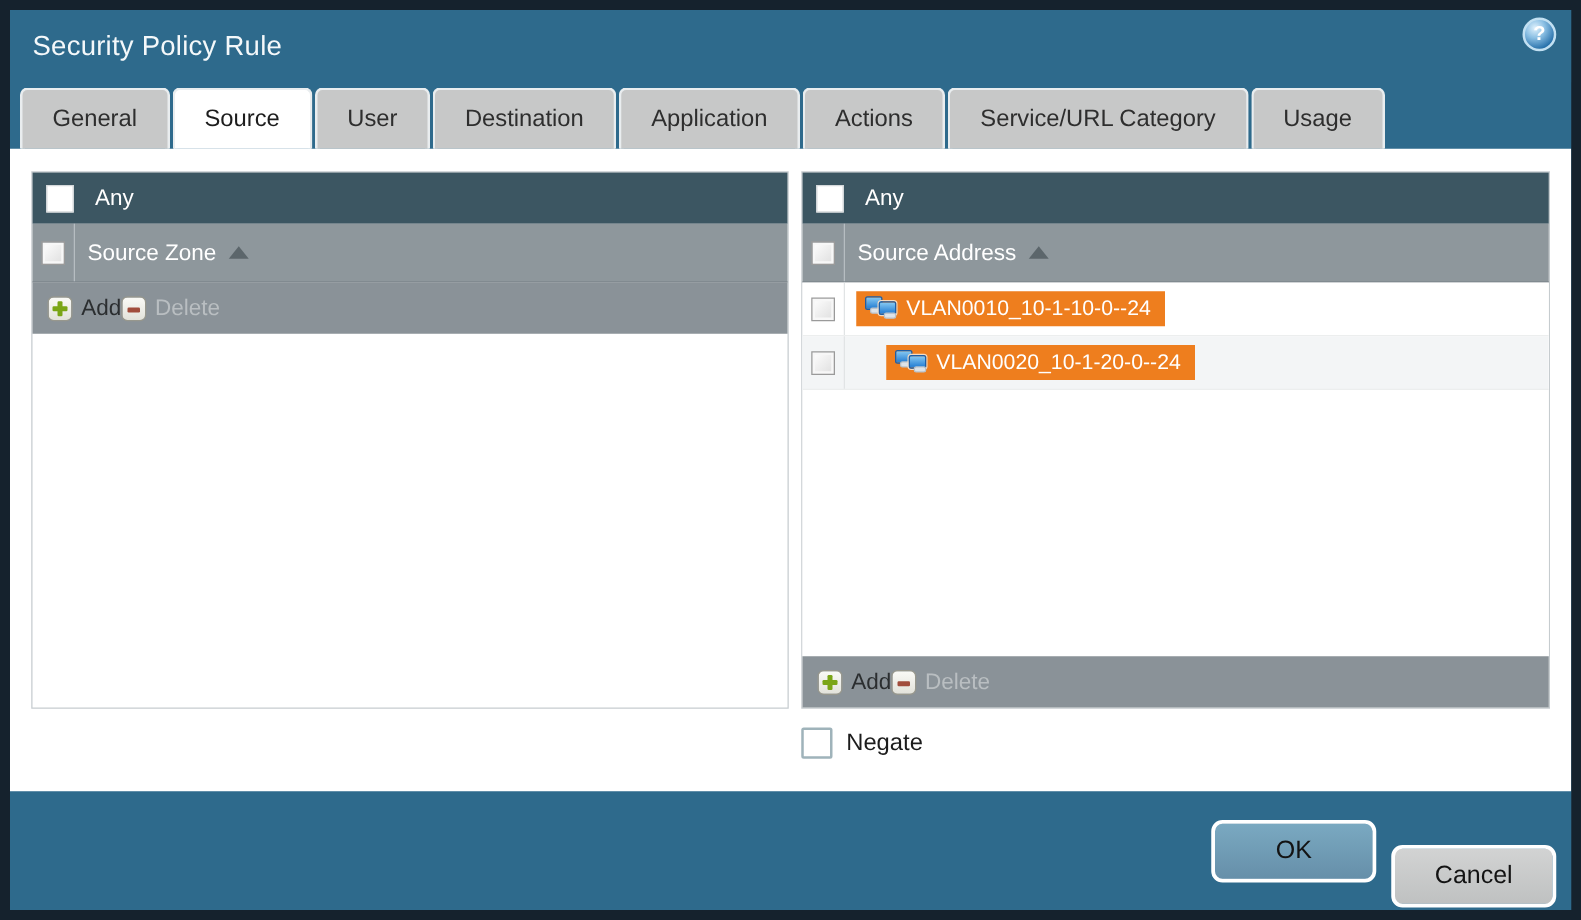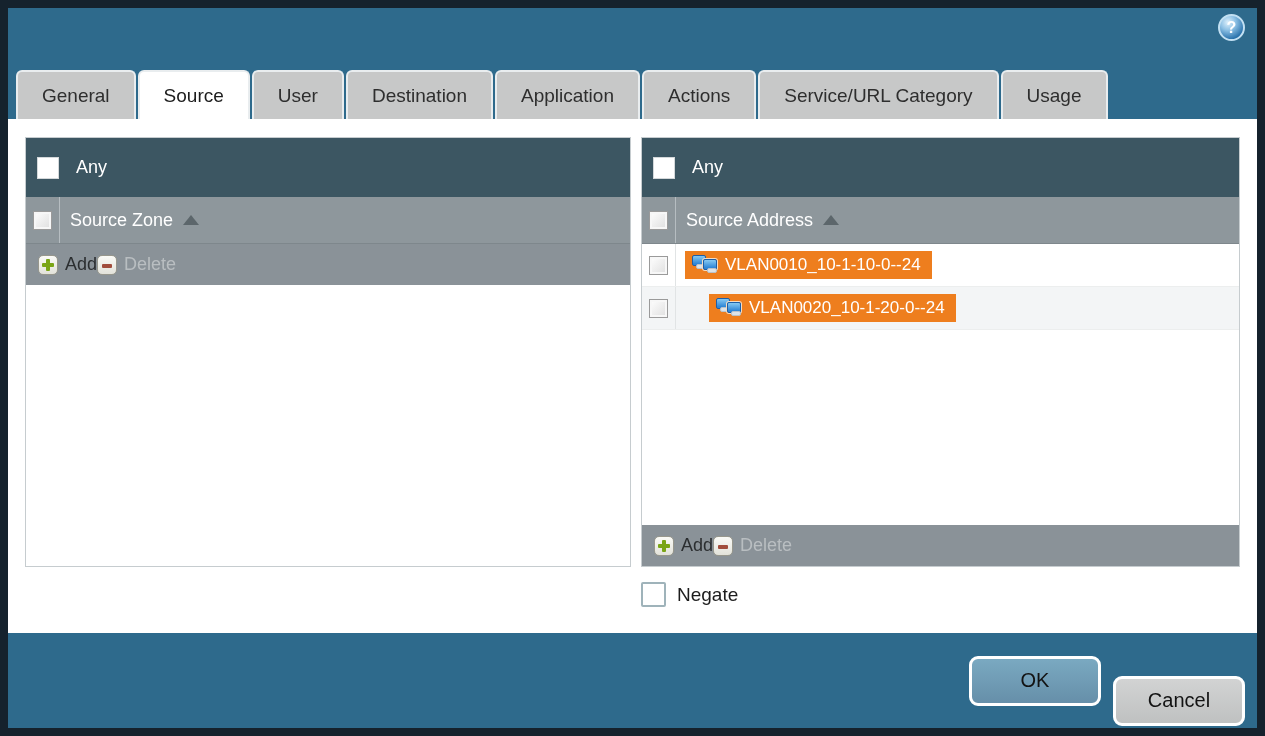--- a/index.html
+++ b/index.html
@@ -47,21 +47,21 @@
 
   
   .content { background:#ffffff; flex:1 1 auto; position:relative; }
 
   .panels { display:flex; gap:10px; margin:18px 17px 0 17px; height:430px; }
   .panel { display:flex; flex-direction:column; border:1px solid #c6cccf; }
   .panel-left  { width:606px; flex:0 0 auto; }
   .panel-right { flex:1 1 auto; }
 
   .any-header {
-    height:59px; background:#3c5662; flex:0 0 auto;
+    height:41px; background:#3c5662; flex:0 0 auto;
     display:flex; align-items:center;
   }
   .any-cb {
     width:22px; height:22px; background:#ffffff; border:1px solid #d4d8da;
     margin-left:11px; cursor:pointer; flex:0 0 auto;
   }
   .any-label { color:#ffffff; font-size:18px; margin-left:17px; }
 
   .col-header {
     height:47px; background:#8e979c; flex:0 0 auto;
@@ -174,20 +174,21 @@
   }
   .dlg-btn.ok { background:linear-gradient(180deg,#7aa9c1 0%,#668fa9 100%); }
   .dlg-btn.cancel { background:linear-gradient(180deg,#d2d3d3 0%,#bfc1c1 100%);margin-top:40px; }
 </style>
 </head>
 <body>
 
 <div class="window">
 
   <div class="titlebar">
+    <span class="title">Security Policy Rule</span>
     <div class="help-icon">?</div>
   </div>
 
   <div class="tabs">
     <div class="tab">General</div>
     <div class="tab active">Source</div>
     <div class="tab">User</div>
     <div class="tab">Destination</div>
     <div class="tab">Application</div>
     <div class="tab">Actions</div>

